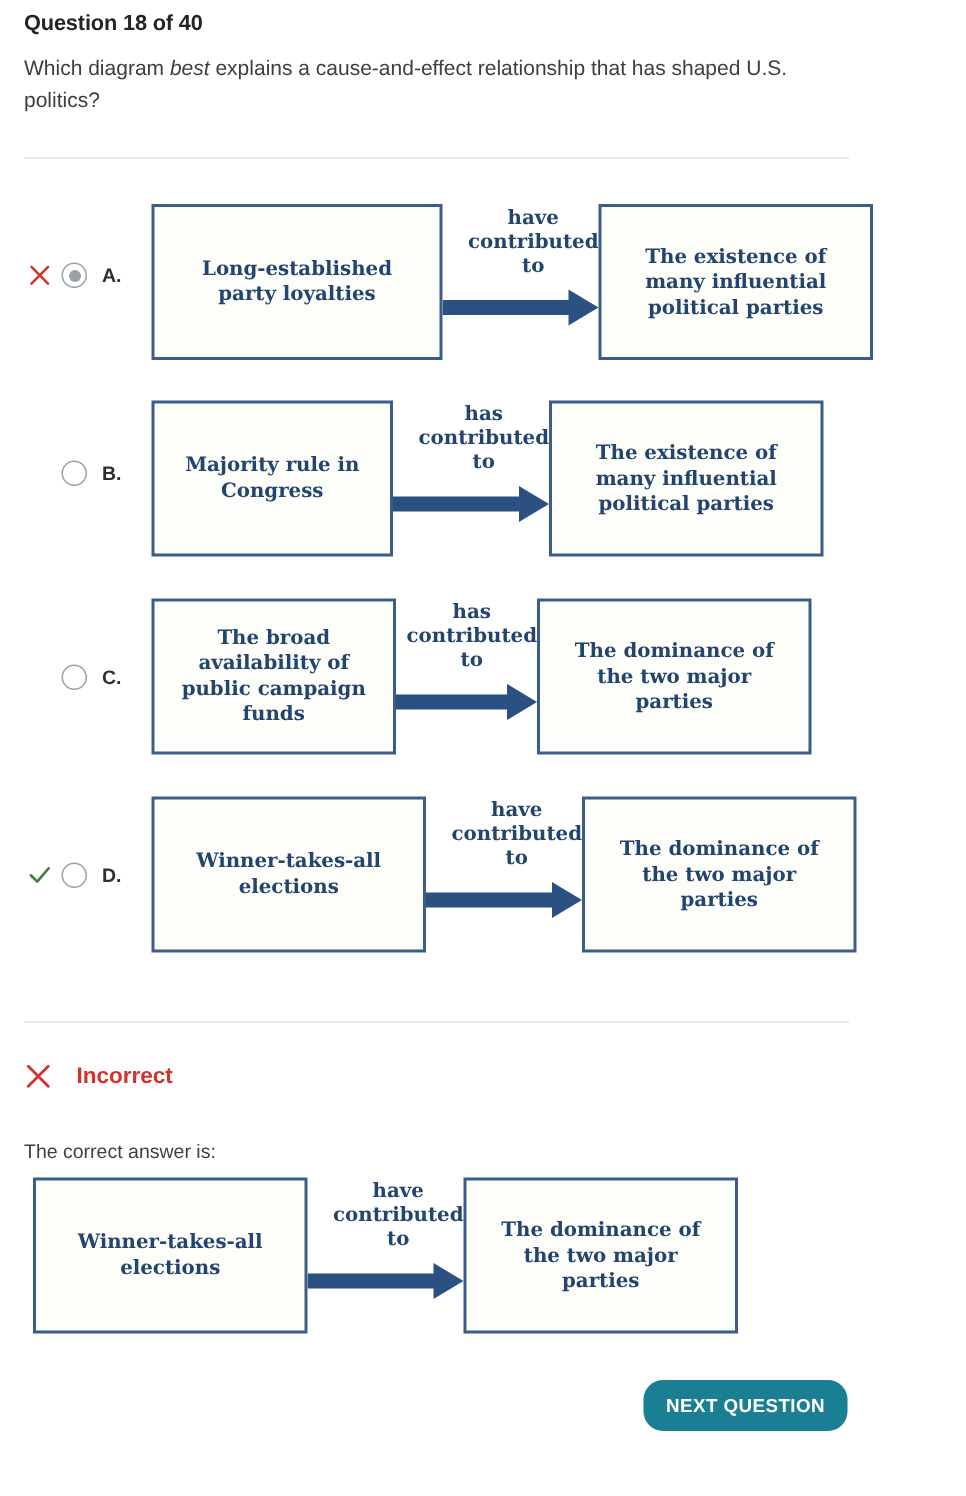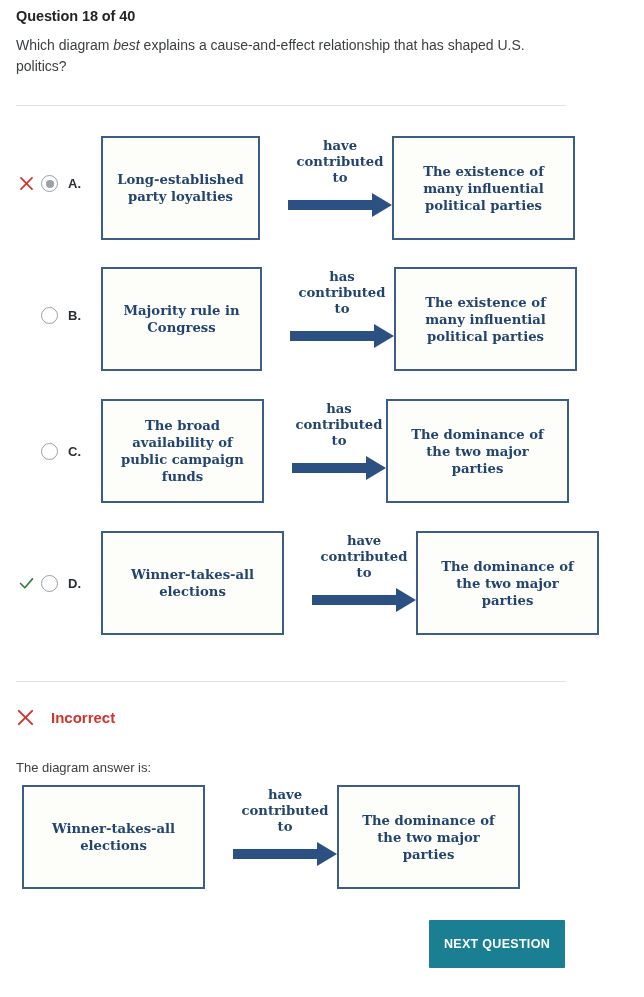--- a/index.html
+++ b/index.html
@@ -112,24 +112,23 @@
     font-family: "DejaVu Serif", serif;
     font-weight: bold;
     font-size: 13.2px;
     line-height: 17px;
     padding: 4px 8px;
   }
   .arrow-wrap {
     position: relative;
     display: flex;
     flex-direction: column;
-    align-items: center;
+    align-items: flex-end;
     justify-content: flex-start;
     flex: 0 0 auto;
-    margin-left: 28px;
   }
   .arrow-label {
     font-family: "DejaVu Serif", serif;
     font-weight: bold;
     font-size: 13.2px;
     line-height: 16px;
     color: #23446e;
     text-align: center;
     white-space: pre-line;
     padding-top: 2px;
@@ -163,22 +162,22 @@
     font-size: 13px;
     color: #3c4043;
   }
 
   
   .next-btn {
     position: absolute;
     left: 429px;
     top: 920px;
     width: 136px;
-    height: 48px;
-    border-radius: 1px;
+    height: 34px;
+    border-radius: 13px;
     background: #1b7f93;
     color: #ffffff;
     font-size: 12.5px;
     font-weight: bold;
     letter-spacing: 0.3px;
     display: flex;
     align-items: center;
     justify-content: center;
     border: none;
     cursor: pointer;
@@ -198,21 +197,21 @@
     <div class="option-row">
       <div class="opt-marker" style="top: 175px;">
         <span class="mark-x"><svg viewBox="0 0 20 20" width="17" height="17">
             <line x1="3.5" y1="3.5" x2="16.5" y2="16.5" stroke="#d0342c" stroke-width="2" stroke-linecap="round"></line>
             <line x1="16.5" y1="3.5" x2="3.5" y2="16.5" stroke="#d0342c" stroke-width="2" stroke-linecap="round"></line>
           </svg></span>
         <span class="radio selected"></span>
         <span class="opt-letter">A.</span>
       </div>
       <div class="diagram" style="left: 101px; top: 136px; height: 104px;">
-        <div class="dbox" style="width:159px;">
+        <div class="dbox" style="width:194px;">
           <span>Long-established<br>party loyalties</span>
         </div>
         <div class="arrow-wrap" style="width:104px; height:104px;">
           <div class="arrow-label">have<br>contributed<br>to</div>
           <svg class="arrow-graphic" style="top:56px;" viewBox="0 0 104 26" width="104" height="26" preserveAspectRatio="none">
             <polygon points="0,8 84,8 84,1 104,13 84,25 84,18 0,18" fill="#2b5183"></polygon>
           </svg>
         </div>
         <div class="dbox" style="width:183px;">
           <span>The existence of<br>many influential<br>political parties</span>
@@ -291,21 +290,21 @@
 <div class="fb-status">
   <span class="mark-x">
     <svg viewBox="0 0 20 20" width="19" height="19">
         <line x1="3" y1="3" x2="17" y2="17" stroke="#d0342c" stroke-width="2" stroke-linecap="round"></line>
         <line x1="17" y1="3" x2="3" y2="17" stroke="#d0342c" stroke-width="2" stroke-linecap="round"></line>
       </svg>
   </span>
   <span class="fb-label">Incorrect</span>
 </div>
 
-<div class="fb-correct-text">The diagram answer is:</div>
+<div class="fb-correct-text">The correct answer is:</div>
 
 <div id="correct-diagram-container">
     <div class="diagram" style="left: 22px; top: 785px; height: 104px;">
       <div class="dbox" style="width:183px;">
         <span>Winner-takes-all<br>elections</span>
       </div>
       <div class="arrow-wrap" style="width:104px; height:104px;">
         <div class="arrow-label">have<br>contributed<br>to</div>
         <svg class="arrow-graphic" style="top:56px;" viewBox="0 0 104 26" width="104" height="26" preserveAspectRatio="none">
           <polygon points="0,8 84,8 84,1 104,13 84,25 84,18 0,18" fill="#2b5183"></polygon>

